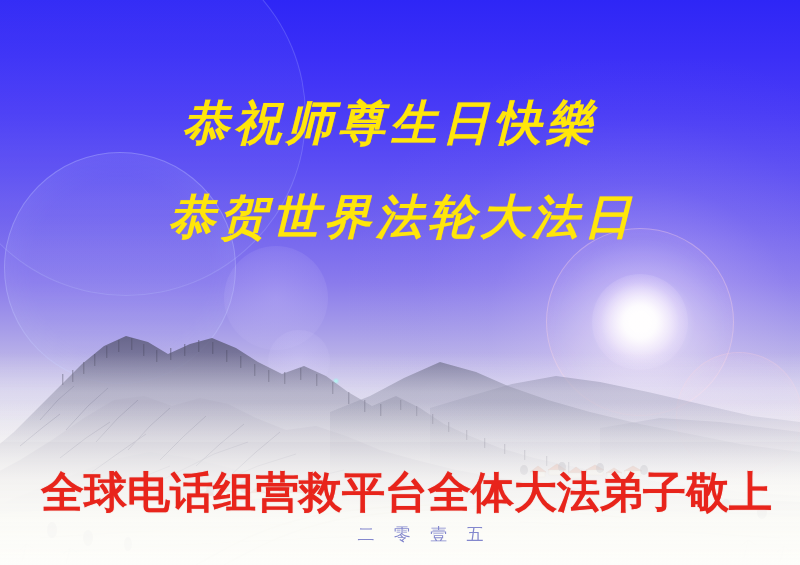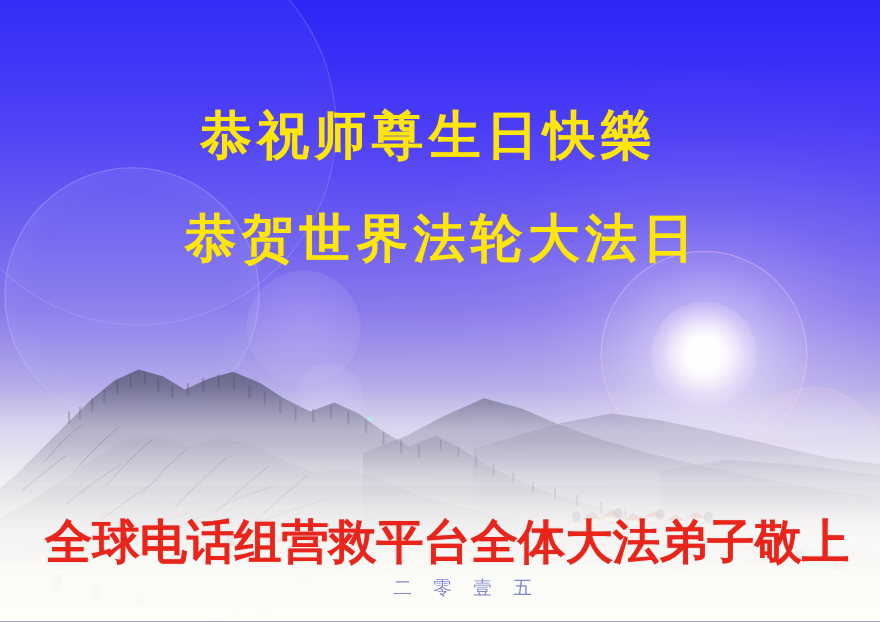--- a/index.html
+++ b/index.html
@@ -147,21 +147,21 @@
     text-shadow:0 0 1px rgba(255,200,0,.55);
   }
   .line-2{
     left:12px;top:186px;width:800px;
     text-align:center;
     font-size:47px;
     letter-spacing:5px;
     color:#ffe60a;
     text-shadow:0 0 1px rgba(255,200,0,.55);
   }
-  .line-1 span, .line-2 span{ display:inline-block; transform:translateX(-10px); }
+  .line-1 span, .line-2 span{ display:inline-block; transform:translateX(-10px);font-style:italic; }
 
   .signature{
     left:0;top:464px;width:800px;
     text-align:center;
     font-size:43px;
     letter-spacing:0px;
     color:#e8241b;
     text-shadow:0 0 1px rgba(200,20,12,.45);
     padding-left:13px;
   }

